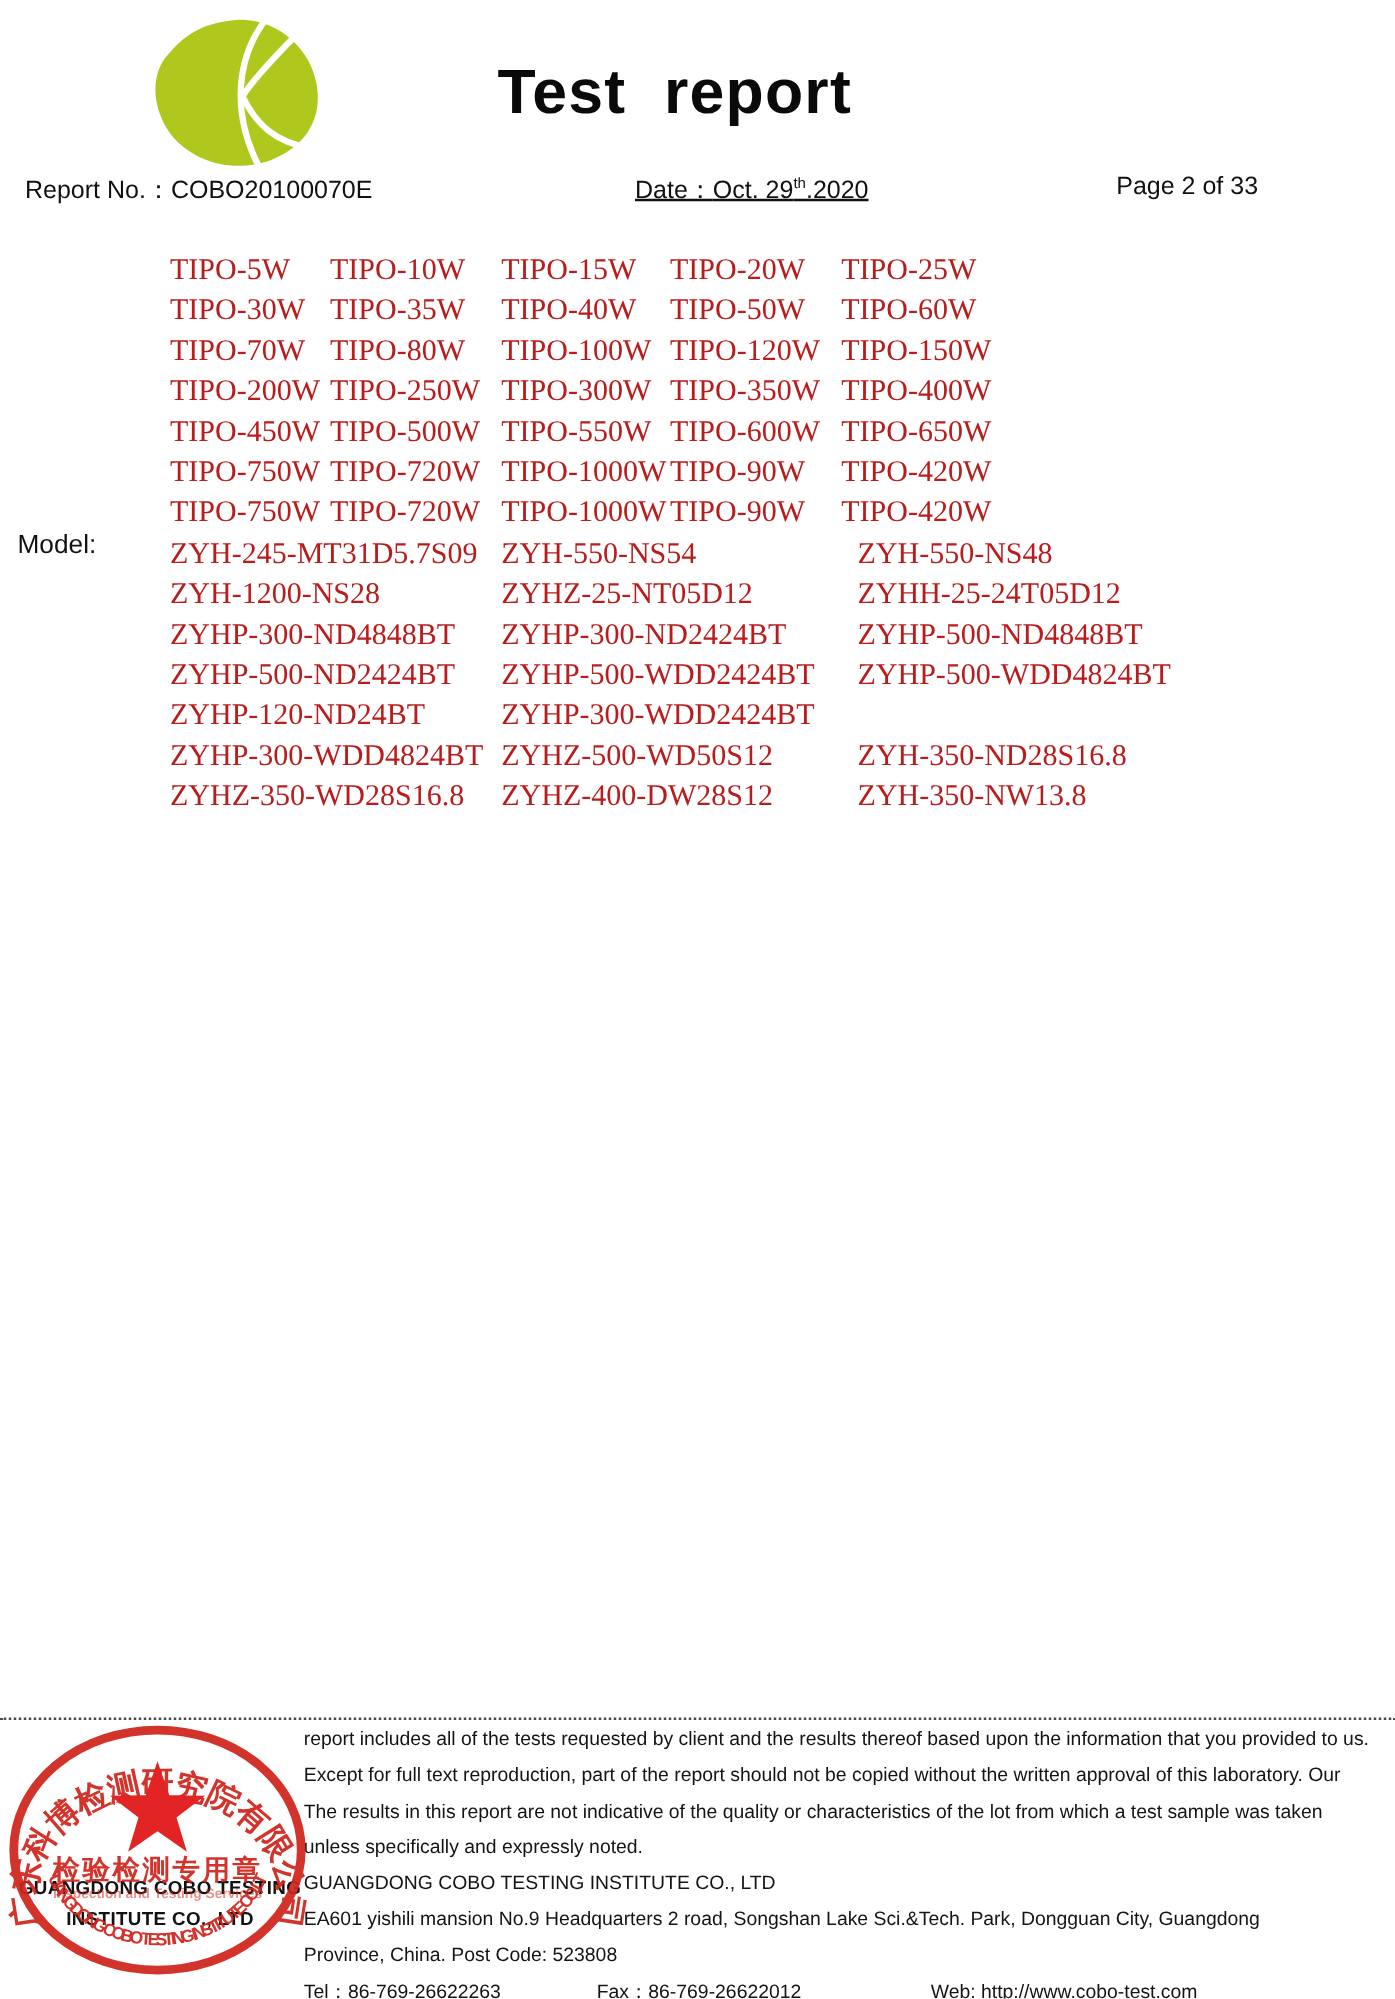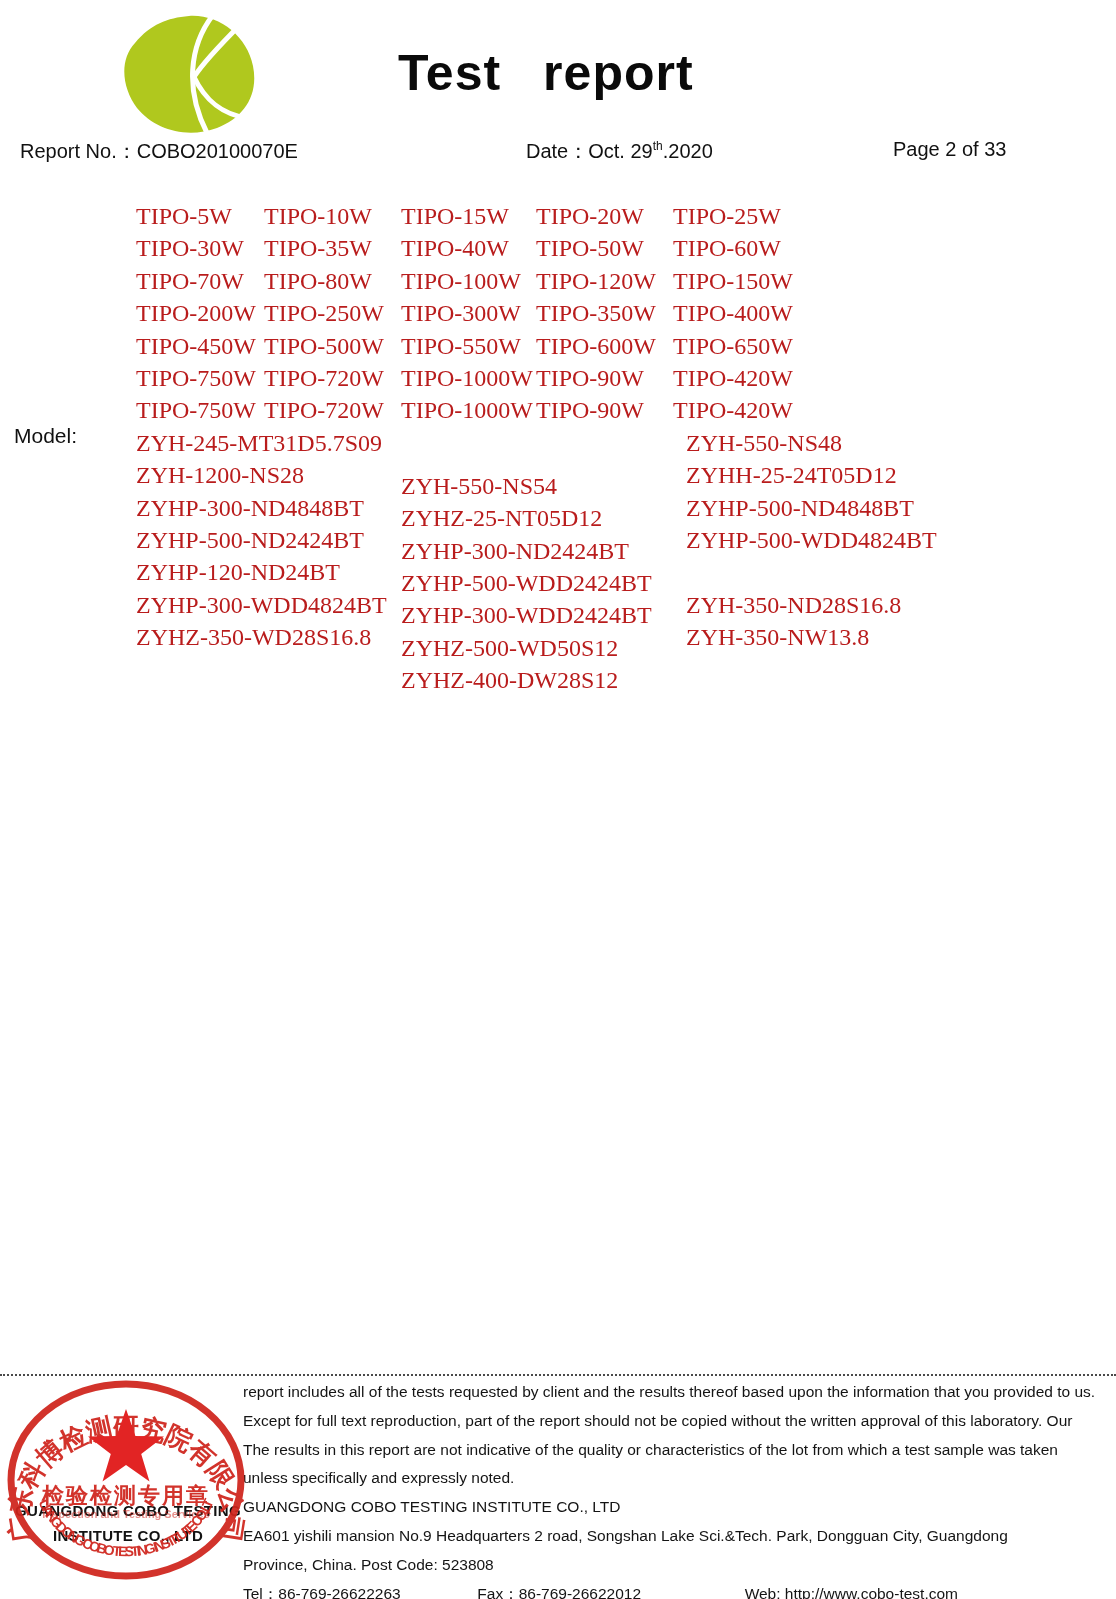--- a/index.html
+++ b/index.html
@@ -1,38 +1,38 @@
 <!DOCTYPE html>
 <html style="--logo-green: #b0c81e; --stamp-red: #cf241c; --star-red: #e01414;"><head>
 <meta charset="utf-8">
 <style>
   html,body{margin:0;padding:0;background:#ffffff;}
   .page{position:relative;width:1116px;height:1599px;background:#fff;overflow:hidden;
         font-family:"Liberation Sans",sans-serif;color:#111;}
   
   .logo{position:absolute;left:117px;top:14px;width:140px;height:120px;}
   .title{position:absolute;left:398px;top:44px;font-size:50px;font-weight:bold;
-         letter-spacing:1px;display:flex;gap:42px;color:#0a0a0a;}
+         letter-spacing:1px;display:flex;gap:30px;color:#0a0a0a;}
   .meta{position:absolute;top:138px;font-size:20px;white-space:nowrap;}
   .meta-report{left:20px;}
-  .meta-date{left:526px;}
+  .meta-date{left:508px;text-decoration:underline;}
   .meta-date sup{font-size:12px;}
   .meta-page{left:893px;}
   
   .model-label{position:absolute;left:14px;top:424px;font-size:21px;}
   .model-grid{position:absolute;left:136px;top:200px;
               font-family:"Liberation Serif","DejaVu Serif",serif;font-size:24px;color:#b91c1c;}
   .mrow{height:32.4px;line-height:32.4px;white-space:nowrap;display:flex;}
   .mrow .cell{display:inline-block;}
   .mrow.tipo .cell:nth-child(1){width:128px;}
   .mrow.tipo .cell:nth-child(2){width:137px;}
   .mrow.tipo .cell:nth-child(3){width:135px;}
   .mrow.tipo .cell:nth-child(4){width:137px;}
   .mrow.zyh .cell:nth-child(1){width:265px;}
-  .mrow.zyh .cell:nth-child(2){width:285px;margin-top:43px;}
+  .mrow.zyh .cell:nth-child(2){width:285px;}
   
   .sep{position:absolute;left:0;top:1374px;width:1116px;height:0;border-top:2px dotted #4a4a4a;}
   .footer-right{position:absolute;left:243px;top:1378px;width:866px;font-size:15.5px;color:#141414;}
   .fline{height:28.8px;line-height:28.8px;white-space:nowrap;}
   .contact .tel{display:inline-block;width:230px;}
   .contact .fax{display:inline-block;width:263px;}
   
   .stamp-under{position:absolute;left:8px;width:240px;text-align:center;
                font-size:15px;font-weight:600;letter-spacing:.3px;color:#121212;z-index:1;white-space:nowrap;}
   .stamp-under.l1{top:1502px;}

